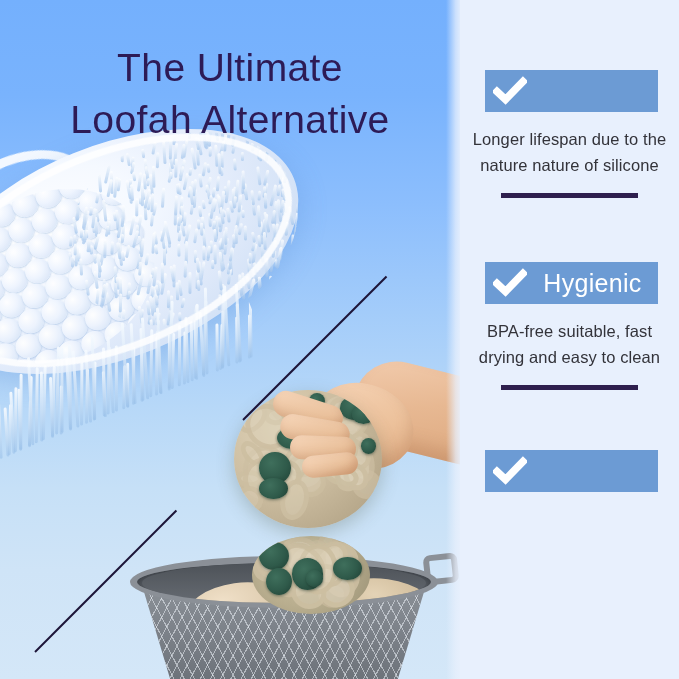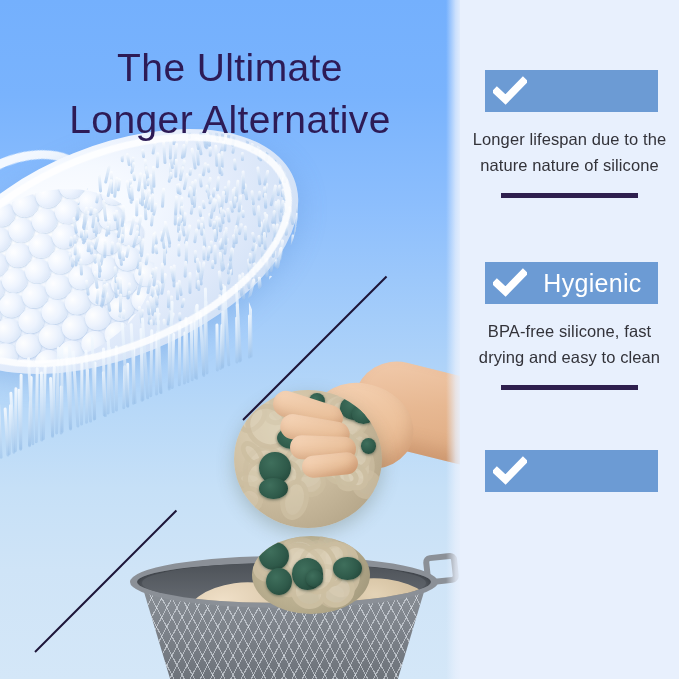--- a/index.html
+++ b/index.html
@@ -988,21 +988,21 @@
           <i style="left: 277.2px; height: 59.3931px; transform: rotate(19.6757deg);"></i>
           <i style="left: 281.4px; height: 77.9738px; transform: rotate(18.6702deg);"></i>
           <i style="left: 285.6px; height: 44.2308px; transform: rotate(22.1723deg);"></i>
           <i style="left: 289.8px; height: 57.0561px; transform: rotate(21.2855deg);"></i>
         </div>
       <div class="brush-rim"></div>
       <div class="brush-logo"></div>
     </div>
 
     <div class="title">The Ultimate
-Longer Alternative</div>
+Loofah Alternative</div>
 
     <div class="diagonal diag-upper"></div>
     <div class="diagonal diag-lower"></div>
 
     <div class="hand-wrap">
       <div class="loofah" id="loofahBall">
           <div class="ruffle" style="width: 40.1855px; height: 31.7789px; left: 89.8267px; top: 31.2432px; transform: rotate(139.912deg); opacity: 0.86;"></div>
           <div class="ruffle" style="width: 45.5021px; height: 43.3118px; left: 8.10204px; top: 56.7706px; transform: rotate(291.739deg); opacity: 0.71;"></div>
           <div class="ruffle" style="width: 45.6653px; height: 29.5221px; left: 76.551px; top: 58.7377px; transform: rotate(5.28507deg); opacity: 0.98;"></div>
           <div class="ruffle" style="width: 32.986px; height: 34.7836px; left: 90.1589px; top: 60.5295px; transform: rotate(103.24deg); opacity: 0.81;"></div>
@@ -1119,21 +1119,21 @@
 
     <div class="feature feature-2">
       <div class="banner">
         <span class="check-icon">
           <svg viewBox="0 0 34 30" width="34" height="30" aria-hidden="true">
             <path d="M4 15.5 L12.5 23.5 L30 5.5" fill="none" stroke="#ffffff" stroke-width="7.5" stroke-linecap="square" stroke-linejoin="miter"></path>
           </svg>
         </span>
         <span class="banner-label">Hygienic</span>
       </div>
-      <div class="feature-desc">BPA-free silicone, fast drying and easy to clean</div>
+      <div class="feature-desc">BPA-free suitable, fast drying and easy to clean</div>
       <div class="rule"></div>
     </div>
 
     <div class="feature feature-3">
       <div class="banner">
         <span class="check-icon">
           <svg viewBox="0 0 34 30" width="34" height="30" aria-hidden="true">
             <path d="M4 15.5 L12.5 23.5 L30 5.5" fill="none" stroke="#ffffff" stroke-width="7.5" stroke-linecap="square" stroke-linejoin="miter"></path>
           </svg>
         </span>

